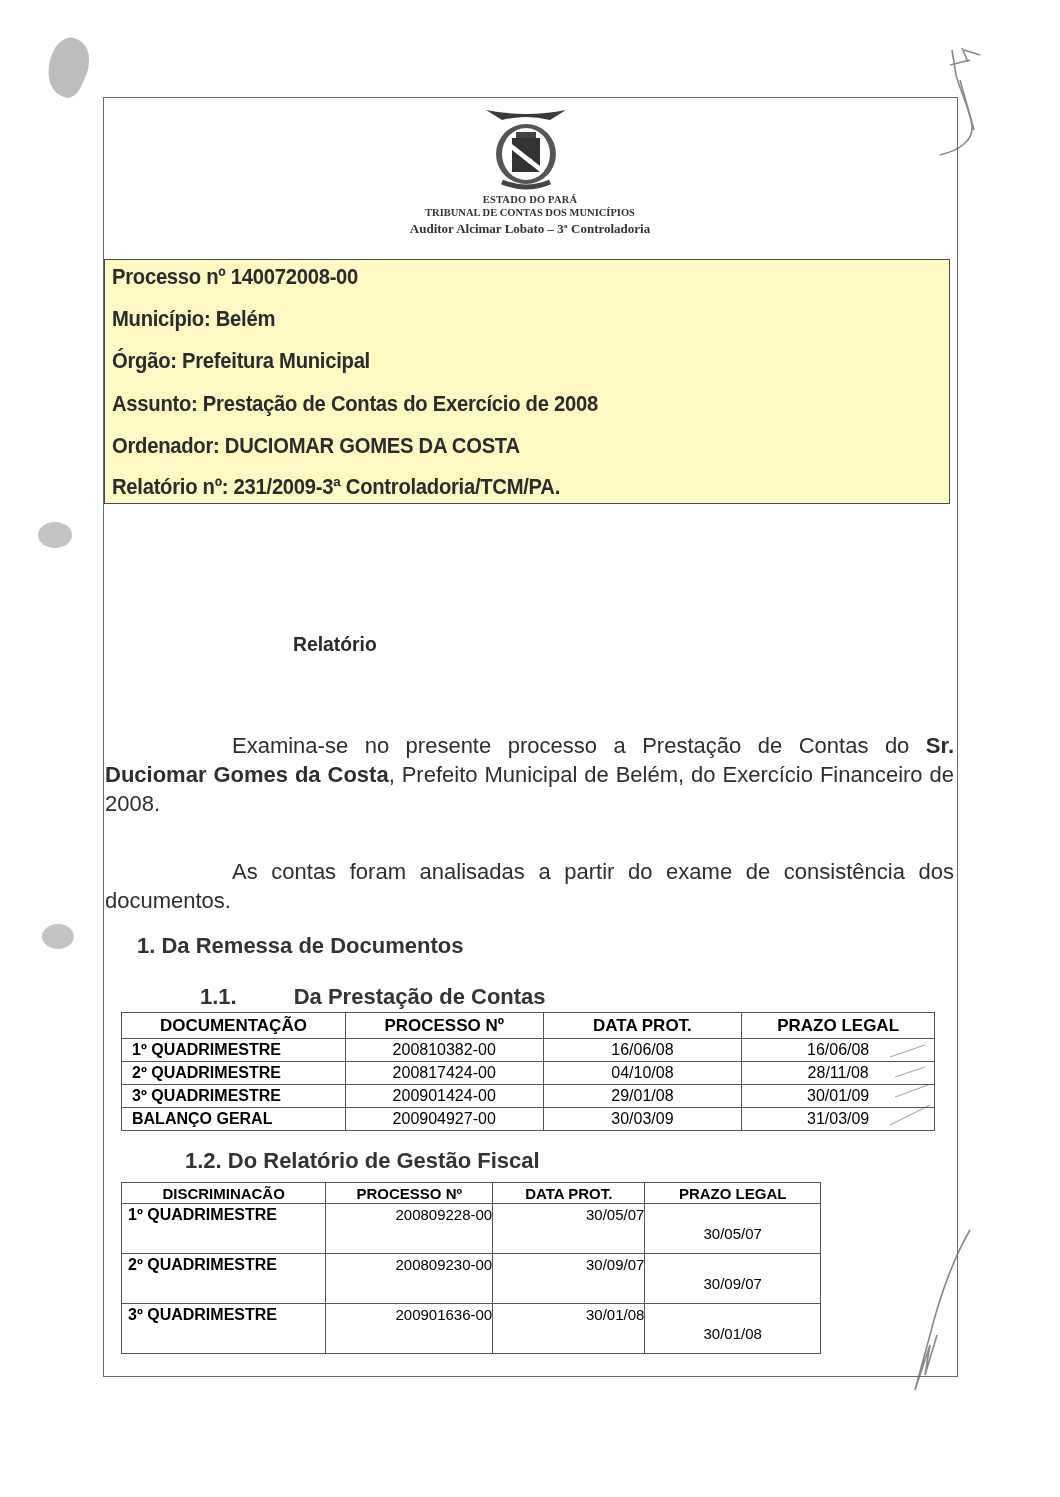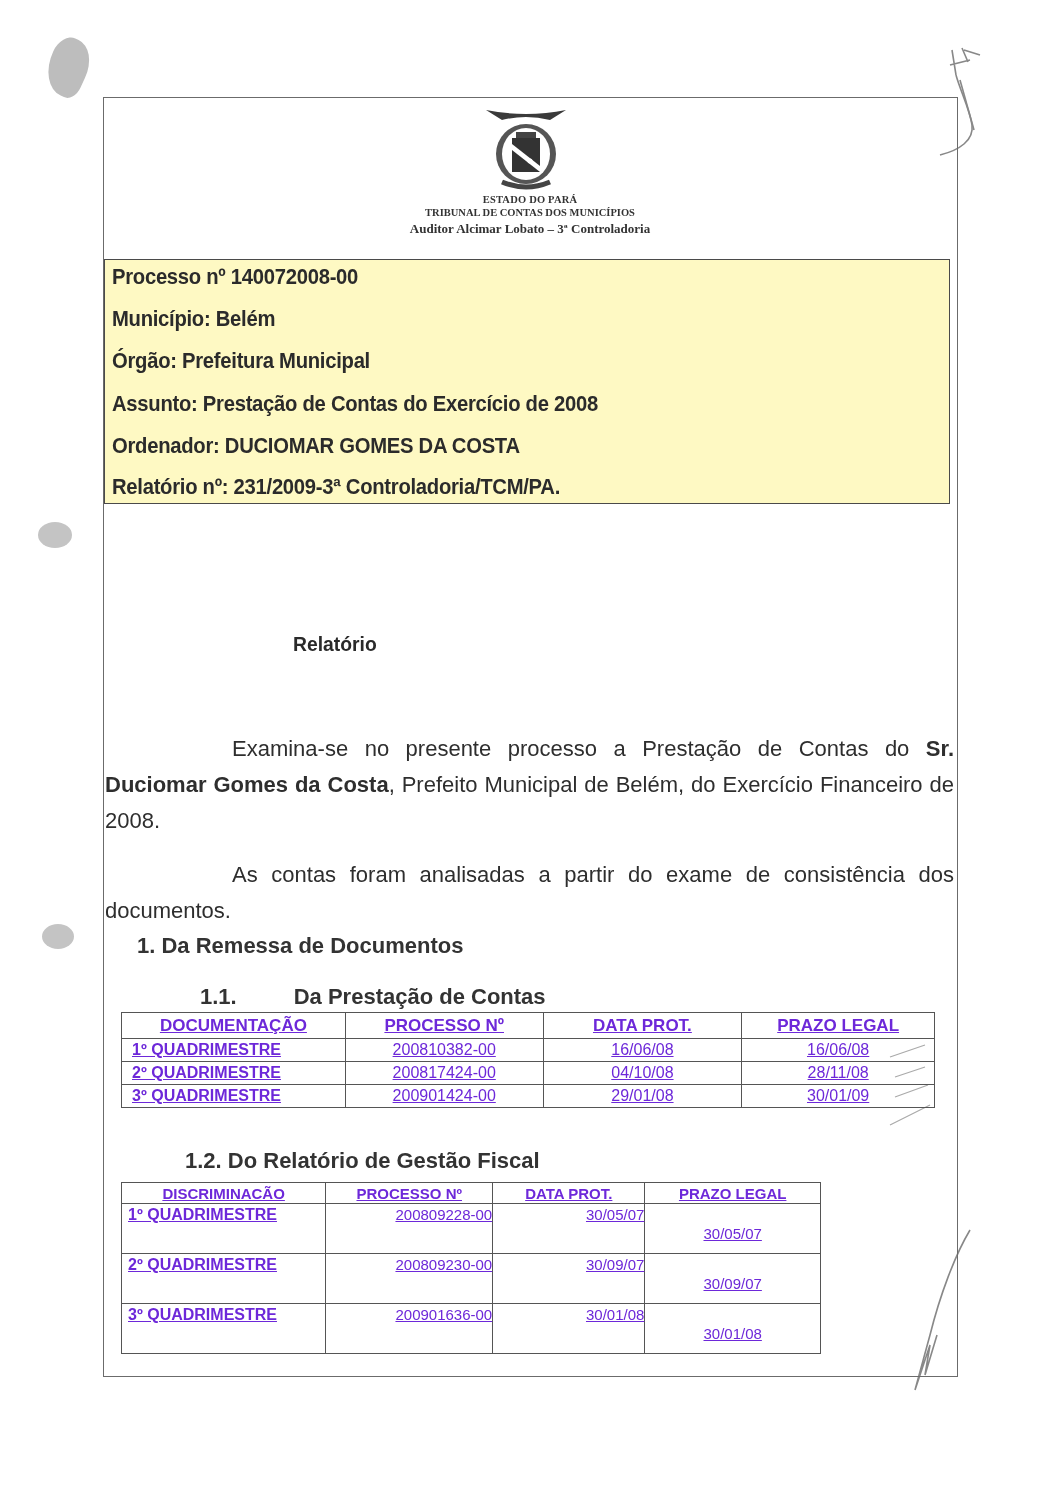--- a/index.html
+++ b/index.html
@@ -27,29 +27,29 @@
   .info-line {
     position: absolute; left: 7px; font-size: 22px; font-weight: bold; color: #2b2b2b;
     letter-spacing: -0.3px; transform: scaleX(0.92); transform-origin: left;
     white-space: nowrap;
   }
   .title-relatorio {
     position: absolute; left: 293px; top: 632px; font-size: 21px; font-weight: bold;
     transform: scaleX(0.92); transform-origin: left;
   }
   .para {
-    position: absolute; left: 105px; width: 849px; font-size: 22px; line-height: 36px;
+    position: absolute; left: 105px; width: 849px; font-size: 22px; line-height: 29px;
     text-align: justify; color: #2e2e2e;
   }
   .para .indent { display: inline-block; width: 127px; }
   .sec1 { position: absolute; left: 137px; top: 933px; font-size: 22px; font-weight: bold; color: #333; }
   .sec11 { position: absolute; left: 200px; top: 984px; font-size: 22px; font-weight: bold; color: #333; }
   .sec11 .gap { display: inline-block; width: 57px; }
   .sec12 { position: absolute; left: 185px; top: 1148px; font-size: 22px; font-weight: bold; color: #333; }
-  table { position: absolute; border-collapse: collapse; color: #6d28d9; text-decoration: underline; }
+  table { position: absolute; border-collapse: collapse; color: #000000; }
   td, th { border: 1.5px solid #555; padding: 0; font-size: 16px; }
   th { font-weight: bold; text-align: center; }
   .t1 { left: 121px; top: 1012px; width: 814px; }
   .t1 th { height: 25px; font-size: 17px; }
   .t1 td { height: 22px; line-height: 20px; }
   .t1 td.lbl { font-weight: bold; padding-left: 10px; text-align: left; }
   .t1 td.c { text-align: center; }
   .t2 { left: 121px; top: 1182px; width: 700px; }
   .t2 th { height: 20px; font-size: 15px; }
   .t2 td { height: 39px; vertical-align: top; font-size: 15px; }
@@ -138,20 +138,26 @@
         <td class="c">200817424-00</td>
         <td class="c">04/10/08</td>
         <td class="c">28/11/08</td>
       </tr>
     <tr>
         <td class="lbl">3º QUADRIMESTRE</td>
         <td class="c">200901424-00</td>
         <td class="c">29/01/08</td>
         <td class="c">30/01/09</td>
       </tr>
+    <tr>
+        <td class="lbl">BALANÇO GERAL</td>
+        <td class="c">200904927-00</td>
+        <td class="c">30/03/09</td>
+        <td class="c">31/03/09</td>
+      </tr>
   </tbody>
 </table>
 
 <div class="sec12">1.2. Do Relatório de Gestão Fiscal</div>
 
 <table class="t2">
   <colgroup>
       <col style="width:226px">
       <col style="width:193px">
       <col style="width:182px">

